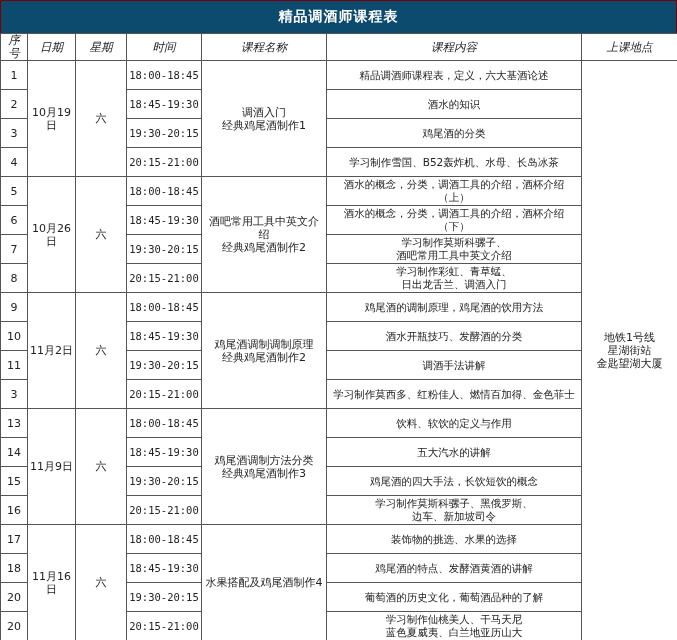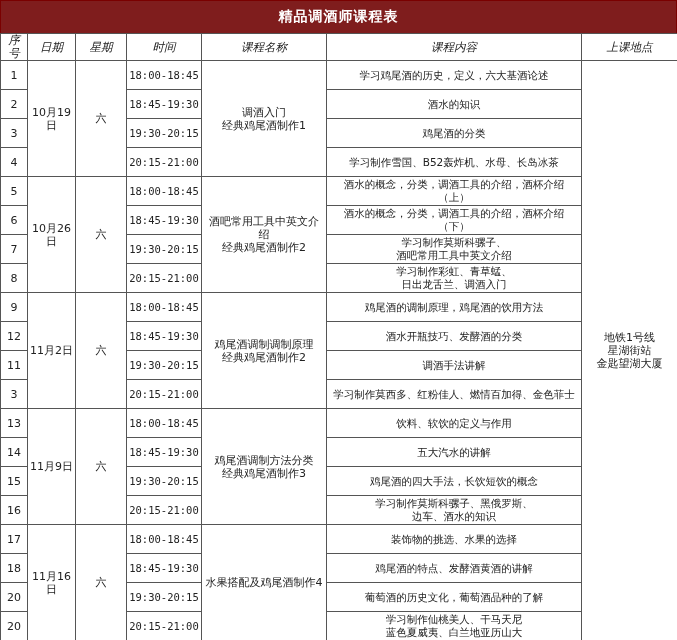--- a/index.html
+++ b/index.html
@@ -1,20 +1,20 @@
 <!DOCTYPE html>
 <html><head>
 <meta charset="utf-8">
 <style>
   html, body { margin: 0; padding: 0; background: #ffffff; }
   body { width: 677px; height: 640px; overflow: hidden; font-family: "DejaVu Sans", sans-serif; }
   .sheet { position: relative; width: 677px; height: 640px; }
   .title-bar {
     position: absolute; left: 0; top: 0; width: 675px; height: 32px;
-    background: #7f1d1d; border: 1px solid #7a0000;
+    background: #0c4a6e; border: 1px solid #7a0000;
     color: #ffffff; font-size: 14px; font-weight: bold;
     display: flex; align-items: center; justify-content: center; letter-spacing: 1px;
   }
   table.schedule {
     position: absolute; left: 0; top: 33px;
     border-collapse: collapse; table-layout: fixed; width: 677px;
     font-size: 11px; color: #222;
   }
   table.schedule th, table.schedule td {
     border: 1px solid #555; text-align: center; vertical-align: middle;
@@ -58,21 +58,21 @@
     </thead>
     <tbody>
 
       <tr>
         <td class="idx">1</td>
         <td class="date" rowspan="4">10月19日</td>
         <td rowspan="4">六</td>
         <td class="time">18:00-18:45</td>
         <td class="course" rowspan="4">调酒入门
 经典鸡尾酒制作1</td>
-        <td class="content">学习鸡尾酒的历史，定义，六大基酒论述</td>
+        <td class="content">精品调酒师课程表，定义，六大基酒论述</td>
         <td class="location" rowspan="20">地铁1号线
 星湖街站
 金匙望湖大厦</td>
       </tr>
       <tr>
         <td class="idx">2</td>
         <td class="time">18:45-19:30</td>
         <td class="content">酒水的知识</td>
       </tr>
       <tr>
@@ -118,21 +118,21 @@
       <tr>
         <td class="idx">9</td>
         <td class="date" rowspan="4">11月2日</td>
         <td rowspan="4">六</td>
         <td class="time">18:00-18:45</td>
         <td class="course" rowspan="4">鸡尾酒调制调制原理
 经典鸡尾酒制作2</td>
         <td class="content">鸡尾酒的调制原理，鸡尾酒的饮用方法</td>
       </tr>
       <tr>
-        <td class="idx">12</td>
+        <td class="idx">10</td>
         <td class="time">18:45-19:30</td>
         <td class="content">酒水开瓶技巧、发酵酒的分类</td>
       </tr>
       <tr>
         <td class="idx">11</td>
         <td class="time">19:30-20:15</td>
         <td class="content">调酒手法讲解</td>
       </tr>
       <tr>
         <td class="idx">3</td>
@@ -156,21 +156,21 @@
       </tr>
       <tr>
         <td class="idx">15</td>
         <td class="time">19:30-20:15</td>
         <td class="content">鸡尾酒的四大手法，长饮短饮的概念</td>
       </tr>
       <tr>
         <td class="idx">16</td>
         <td class="time">20:15-21:00</td>
         <td class="content">学习制作莫斯科骡子、黑俄罗斯、
-边车、酒水的知识</td>
+边车、新加坡司令</td>
       </tr>
 
       <tr>
         <td class="idx">17</td>
         <td class="date" rowspan="4">11月16日</td>
         <td rowspan="4">六</td>
         <td class="time">18:00-18:45</td>
         <td class="course" rowspan="4">水果搭配及鸡尾酒制作4</td>
         <td class="content">装饰物的挑选、水果的选择</td>
       </tr>

